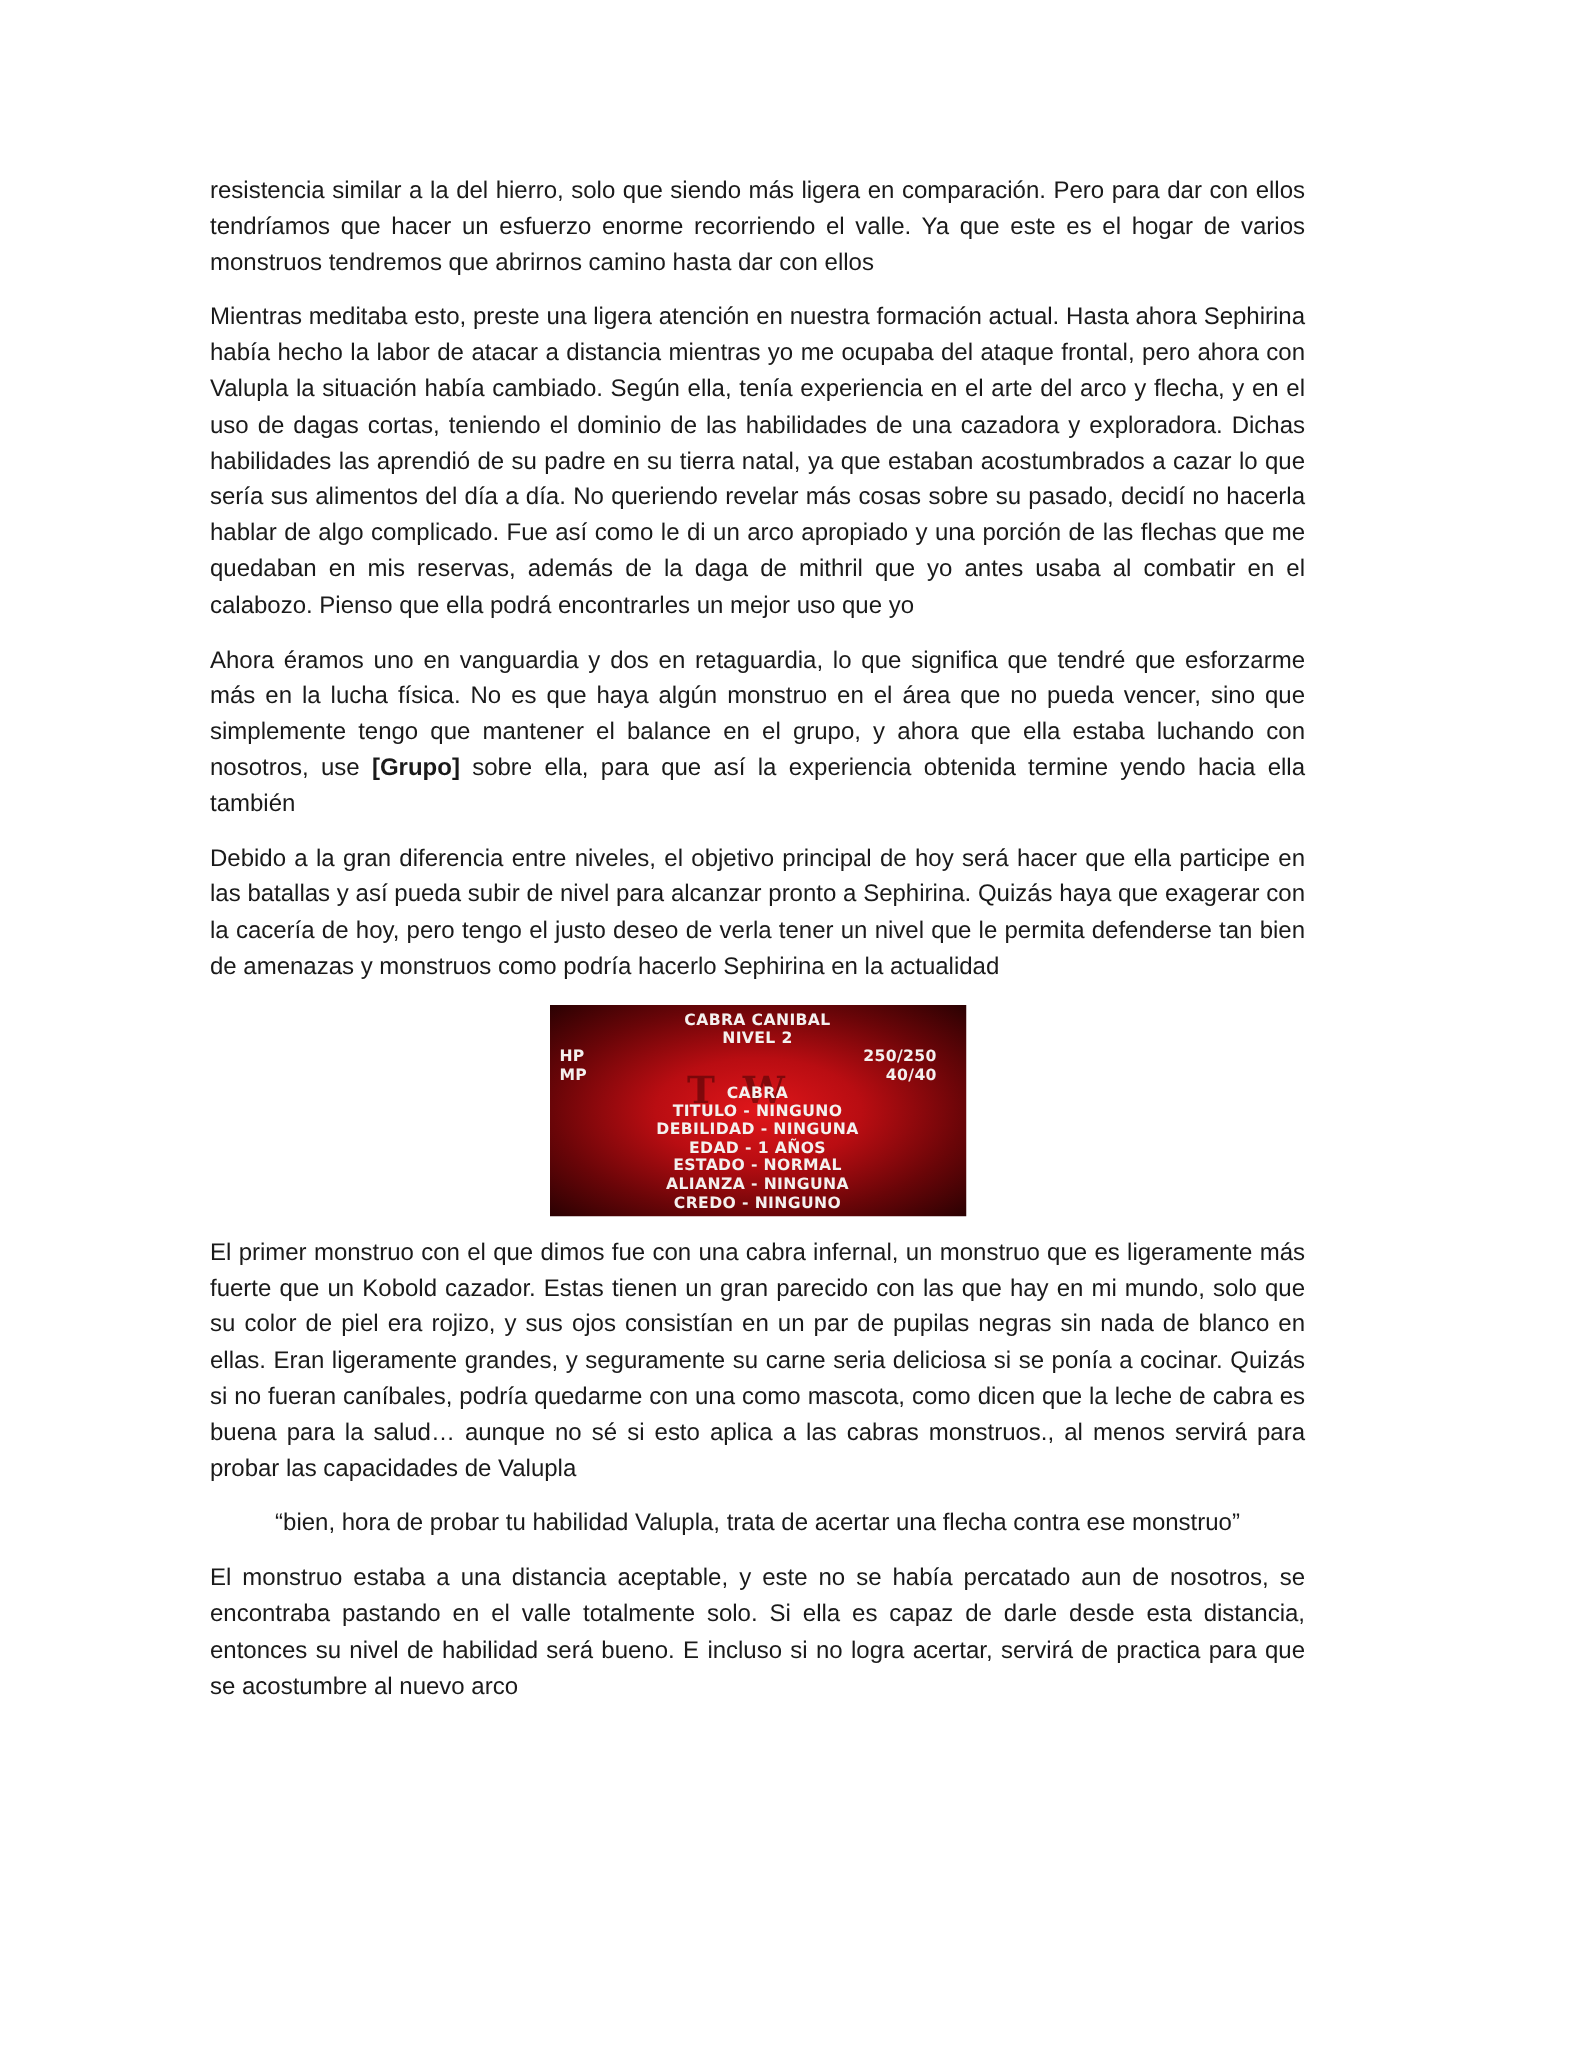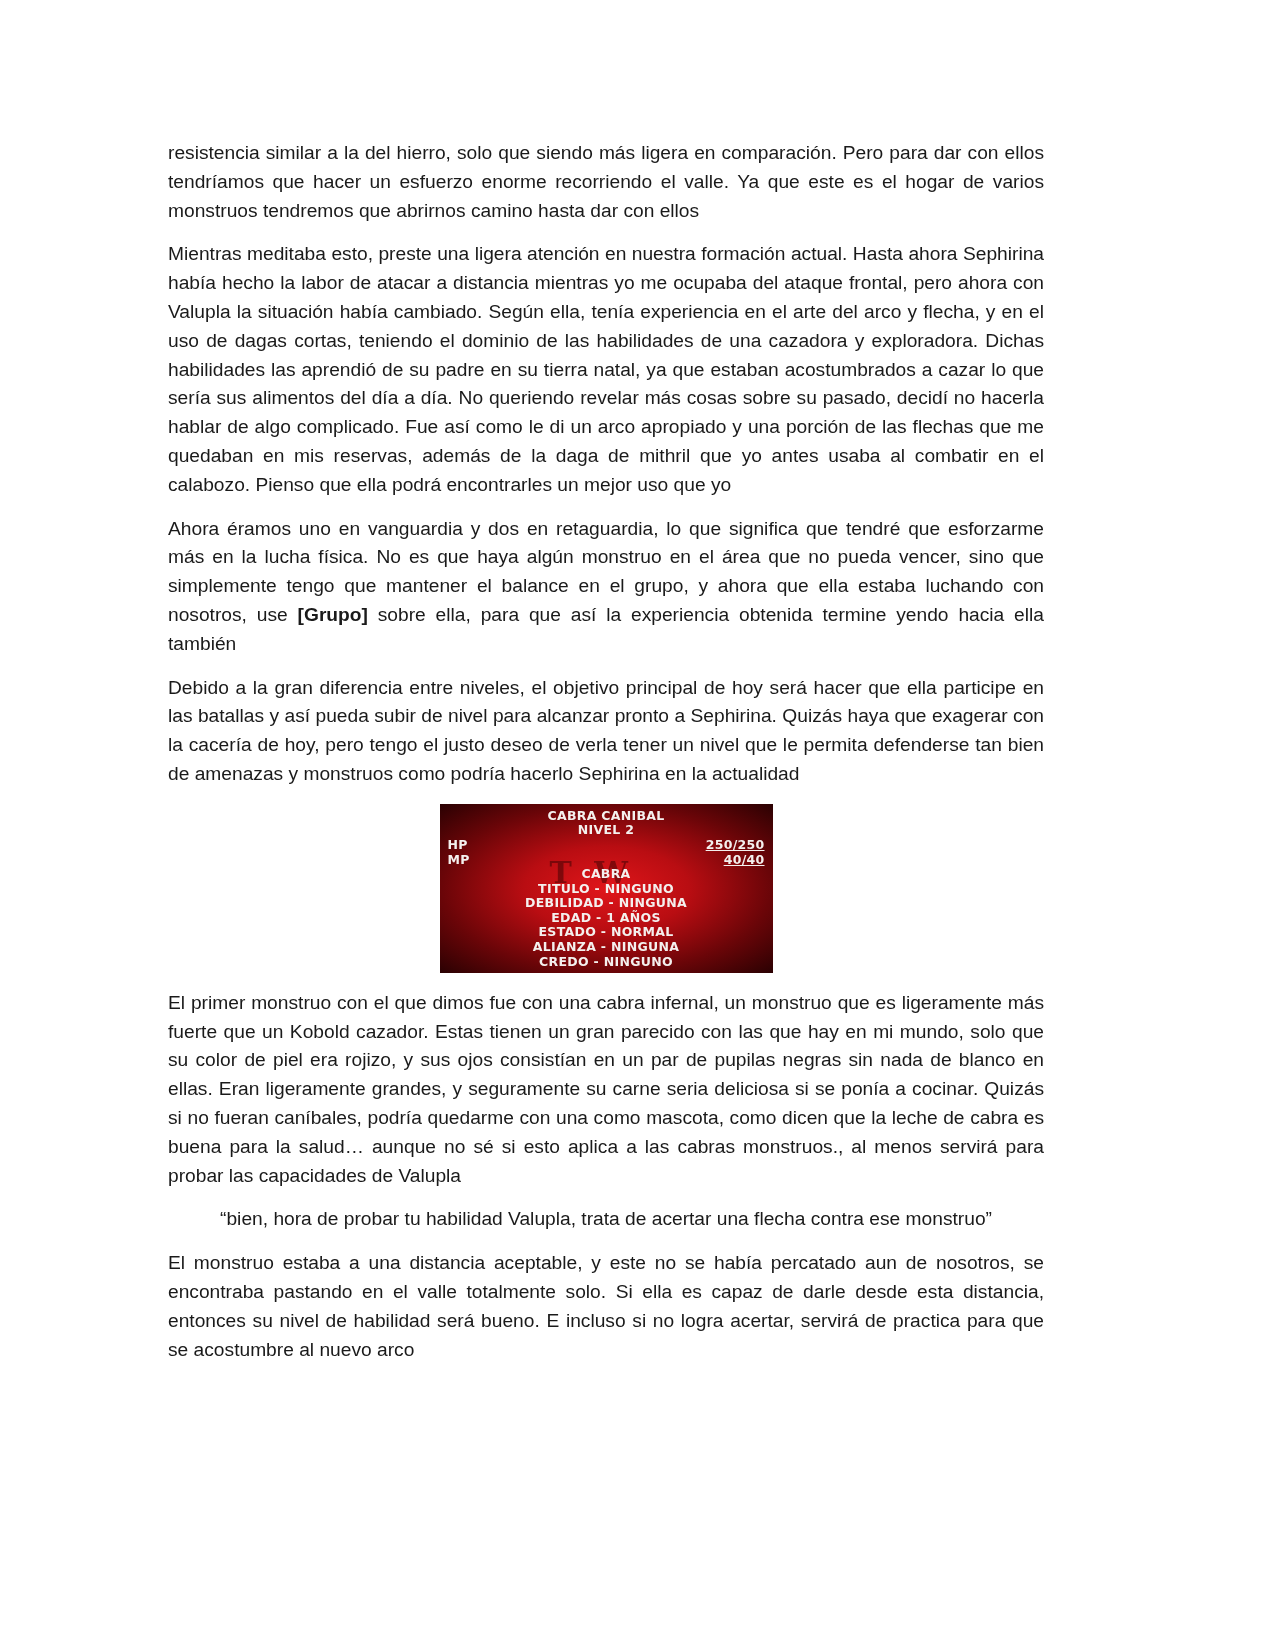--- a/index.html
+++ b/index.html
@@ -17,21 +17,21 @@
     width: 333px; height: 169px; position: relative;
     background: radial-gradient(ellipse at 50% 50%, #e0161a 0%, #b90d12 35%, #6a0508 70%, #2a0102 100%);
     font-family: "DejaVu Sans", sans-serif; font-weight: bold; color: #f4f0ee;
     font-size: 12.5px; line-height: 14.6px; letter-spacing: 0.3px;
     text-align: center; overflow: hidden;
   }
   .status-card .lines { position: absolute; left: 0; right: 0; top: 5px; }
   .status-card .row { display: block; height: 14.6px; }
   .status-card .stat-row { position: relative; height: 14.6px; }
   .status-card .stat-label { position: absolute; left: 8px; }
-  .status-card .stat-value { position: absolute; right: 8px; text-decoration: underline; }
+  .status-card .stat-value { position: absolute; right: 23px; }
   .watermark {
     position: absolute; left: 110px; top: 62px; font-family: "DejaVu Serif", serif;
     font-size: 30px; color: rgba(40,0,0,0.45); letter-spacing: 6px; font-weight: bold;
   }
 </style>
 </head>
 <body>
 
 <div class="page">
 

